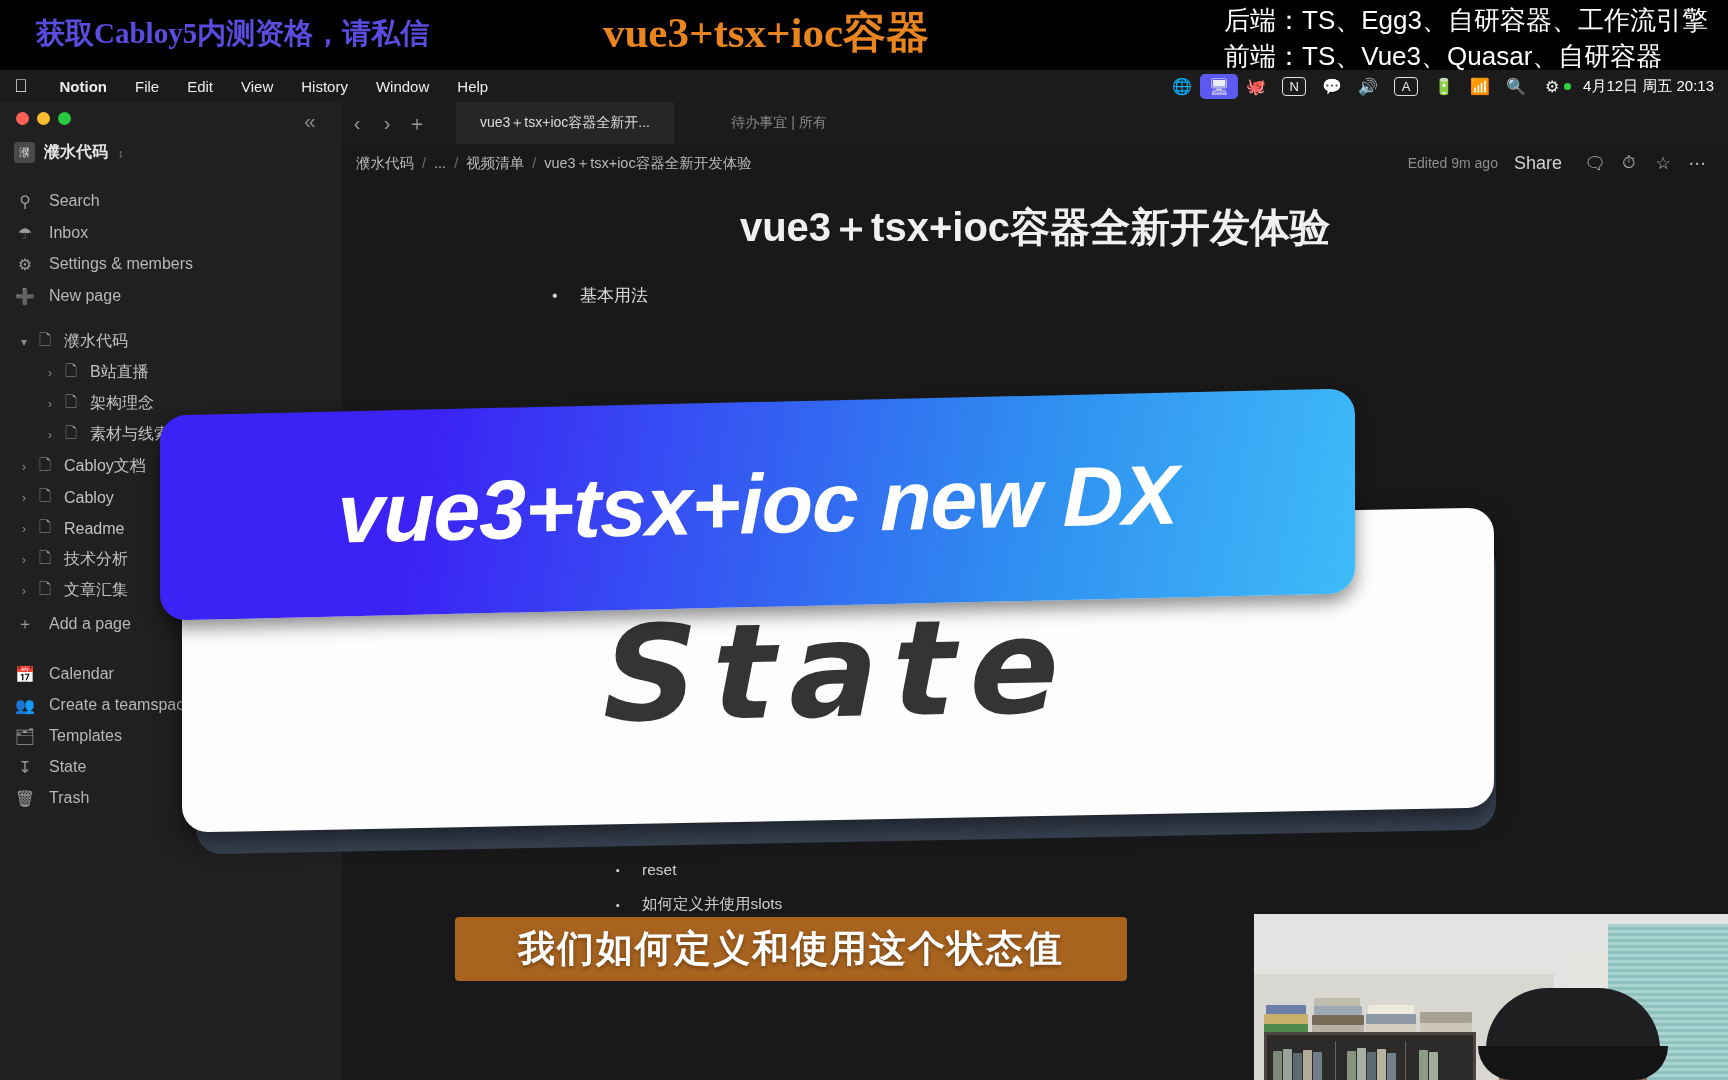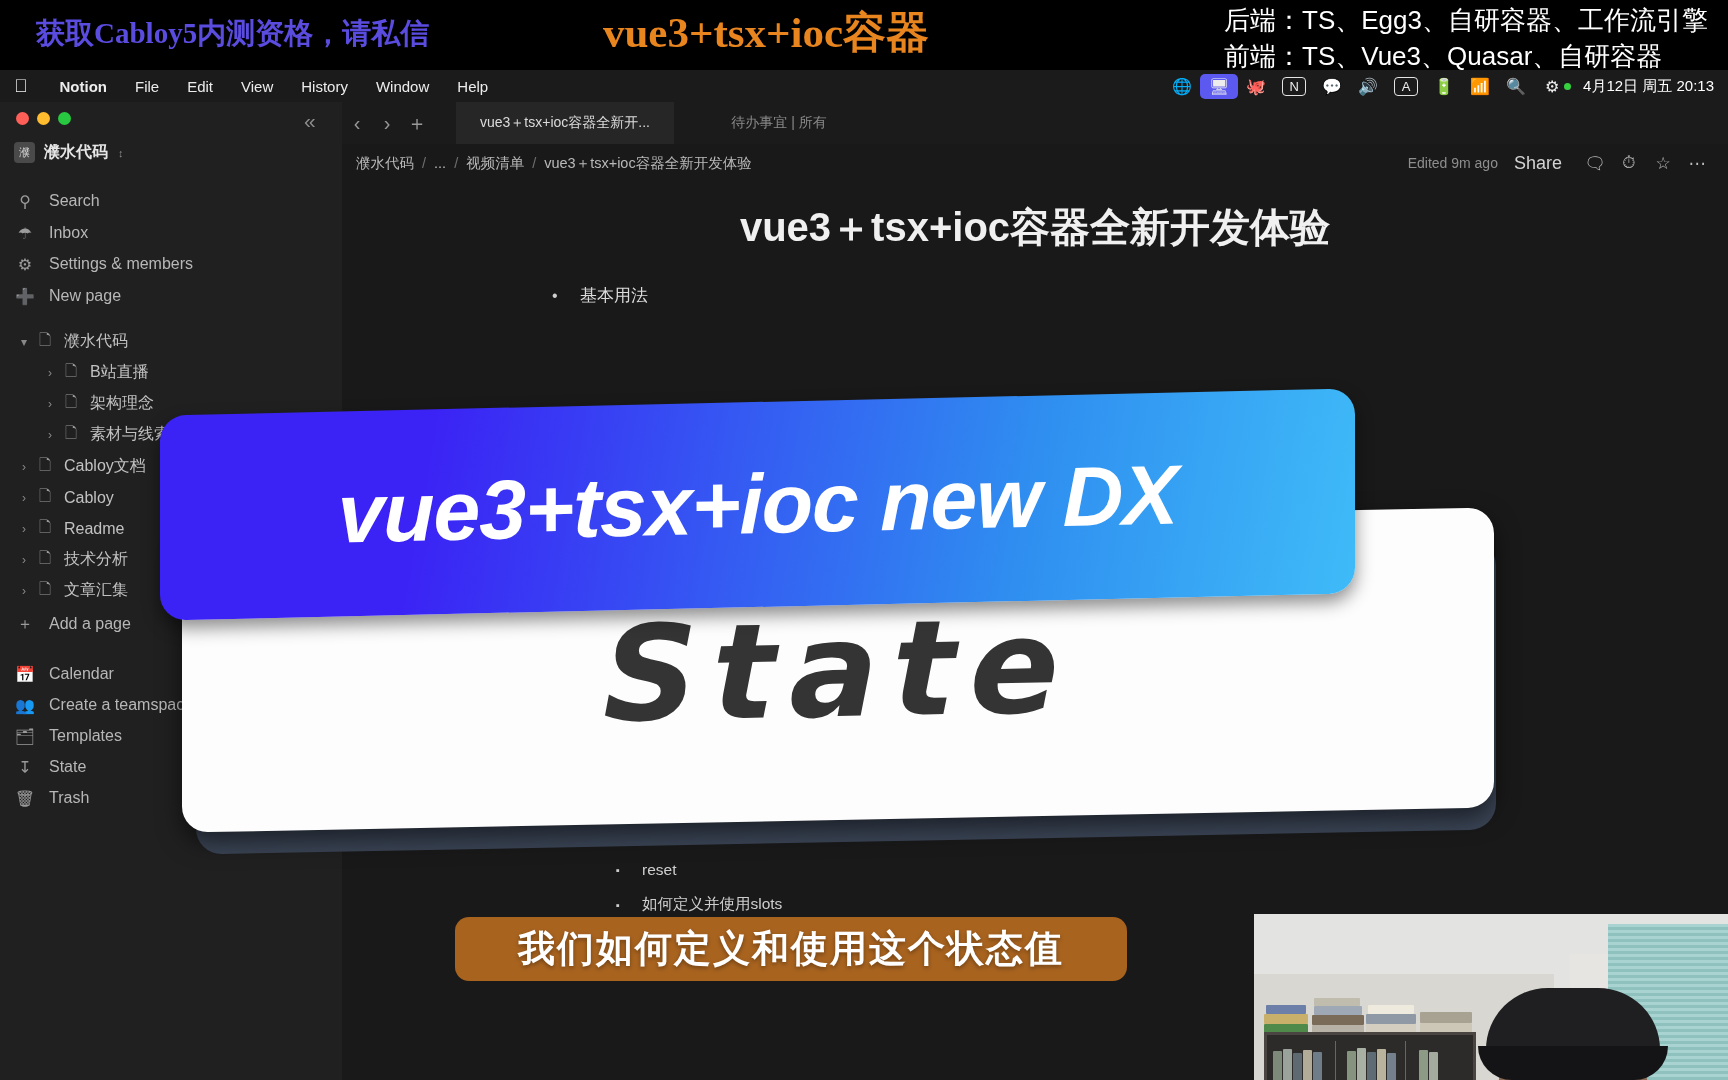--- a/index.html
+++ b/index.html
@@ -102,21 +102,21 @@
                     font-style:italic; font-weight:700; font-size:84px; color:#fff;
                     letter-spacing:-1px; white-space:nowrap; transform:skewY(-1.3deg);}
   .slide-state { position:absolute; left:22px; top:118px; width:1312px; height:300px;
                  display:flex; align-items:center; justify-content:center;
                  transform:skewY(-1.1deg);}
   .slide-state span { font-family:"DejaVu Sans","Liberation Sans",sans-serif;
                       font-style:italic; font-weight:700; font-size:132px; color:#343434;
                       letter-spacing:14px; }
 
   
-  .sub { position:absolute; border-radius:14px; background:#a8631f;
+  .sub { position:absolute; border-radius:4px; background:#a8631f;
          display:flex; align-items:center; justify-content:center; color:#fff;
          text-shadow:0 2px 4px rgba(0,0,0,.35); white-space:nowrap;}
   .sub-cn { left:455px; top:815px; width:672px; height:64px; font-size:37px; font-weight:700; letter-spacing:2px;}
   .sub-en { left:376px; top:884px; width:816px; height:62px; font-size:37px; font-weight:700; }
 
   
   .cam { position:absolute; left:1254px; top:812px; width:474px; height:268px; overflow:hidden; background:#2b2b2b;}
   .cam-ceil { position:absolute; left:0; top:0; width:474px; height:86px; background:#e3e4e2;}
   .cam-wallL { position:absolute; left:0; top:60px; width:300px; height:210px; background:#d8d7d2;}
   .cam-blind { position:absolute; right:0; top:10px; width:120px; height:258px;

